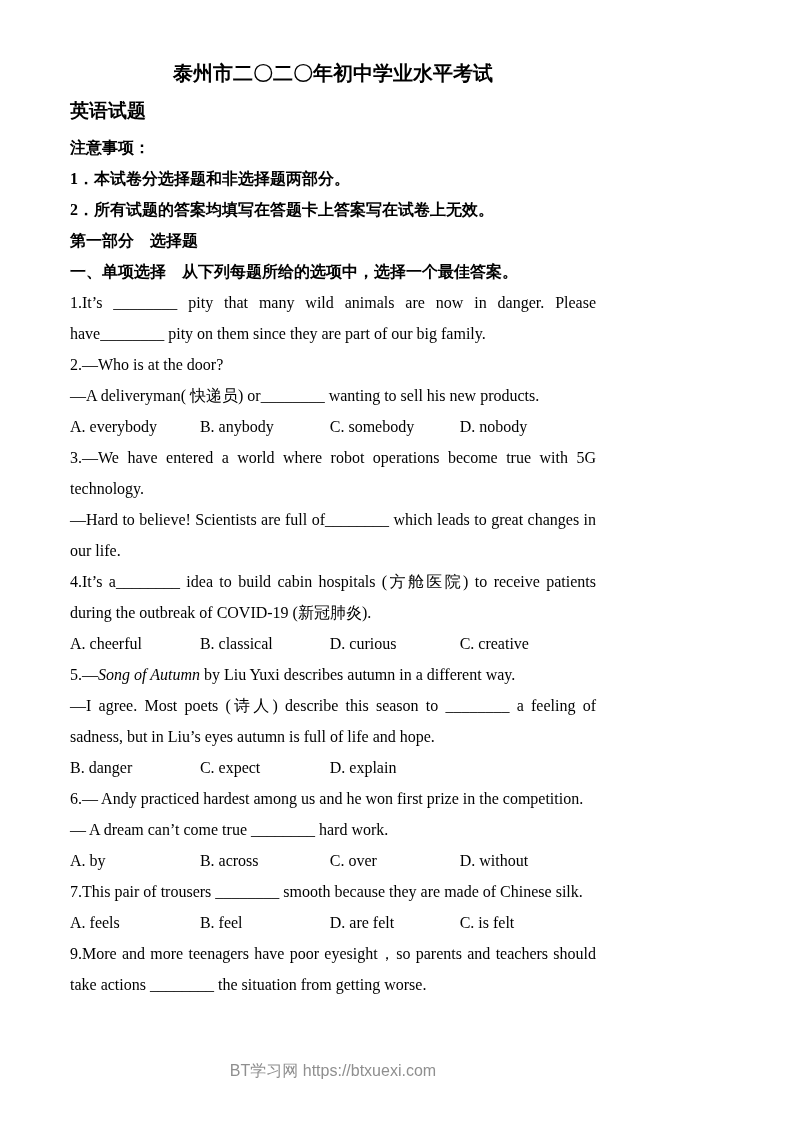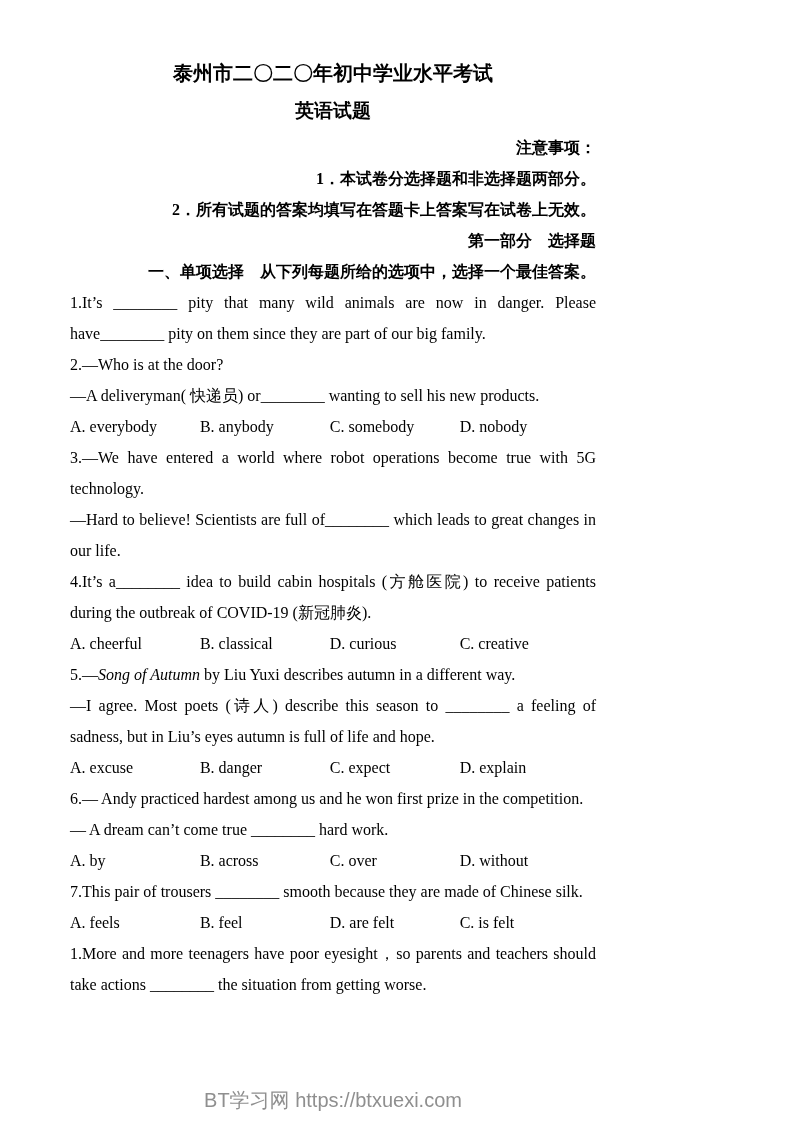--- a/index.html
+++ b/index.html
@@ -16,43 +16,42 @@
     overflow: hidden;
   }
   .doc-title {
     text-align: center;
     font-weight: bold;
     font-size: 20px;
     line-height: 1.35;
     margin: 0 0 12px 0;
   }
   .doc-subtitle {
-    text-align: center;
     font-weight: bold;
     font-size: 19px;
     line-height: 1.3;
     margin: 0 0 8px 0;
   }
   .line { margin: 0; line-height: 31px; }
-  .bold { font-weight: bold; text-align: right; }
+  .bold { font-weight: bold; }
   .qtext { text-align: justify; }
   .italic { font-style: italic; }
   .options {
     display: grid;
     grid-template-columns: 1fr 1fr 1fr 1.05fr;
   }
   .option { line-height: 31px; white-space: nowrap; }
   .footer {
     position: absolute;
     left: 0;
-    bottom: 8px;
+    bottom: 40px;
     width: 100%;
     text-align: center;
     color: #8f8f8f;
-    font-size: 20px;
+    font-size: 16px;
     font-family: "Liberation Sans", "DejaVu Sans", sans-serif;
   }
 </style>
 </head>
 <body>
 
 <div class="page">
   <div class="doc-title">泰州市二〇二〇年初中学业水平考试</div>
   <div class="doc-subtitle">英语试题</div>
 
@@ -89,21 +88,20 @@
           <span class="option">A. cheerful</span>
           <span class="option">B. classical</span>
           <span class="option">D. curious</span>
           <span class="option">C. creative</span>
         </div>
       </div>
       <div class="question">
         <p class="line qtext"><span>5.—</span><span class="italic">Song of Autumn</span><span> by Liu Yuxi describes autumn in a different way.</span></p>
         <p class="line qtext">—I agree. Most poets (诗人) describe this season to ________ a feeling of sadness, but in Liu’s eyes autumn is full of life and hope.</p>
         <div class="options">
-          <span class="option">A. excuse</span>
           <span class="option">B. danger</span>
           <span class="option">C. expect</span>
           <span class="option">D. explain</span>
         </div>
       </div>
       <div class="question">
         <p class="line qtext">6.— Andy practiced hardest among us and he won first prize in the competition.</p>
         <p class="line qtext">— A dream can’t come true ________ hard work.</p>
         <div class="options">
           <span class="option">A. by</span>
@@ -115,18 +113,18 @@
       <div class="question">
         <p class="line qtext">7.This pair of trousers ________ smooth because they are made of Chinese silk.</p>
         <div class="options">
           <span class="option">A. feels</span>
           <span class="option">B. feel</span>
           <span class="option">D. are felt</span>
           <span class="option">C. is felt</span>
         </div>
       </div>
       <div class="question">
-        <p class="line qtext">1.More and more teenagers have poor eyesight，so parents and teachers should take actions ________ the situation from getting worse.</p>
+        <p class="line qtext">9.More and more teenagers have poor eyesight，so parents and teachers should take actions ________ the situation from getting worse.</p>
       </div>
     </div>
 
   <div class="footer">BT学习网 https://btxuexi.com</div>
 </div>
 
 </body></html>

